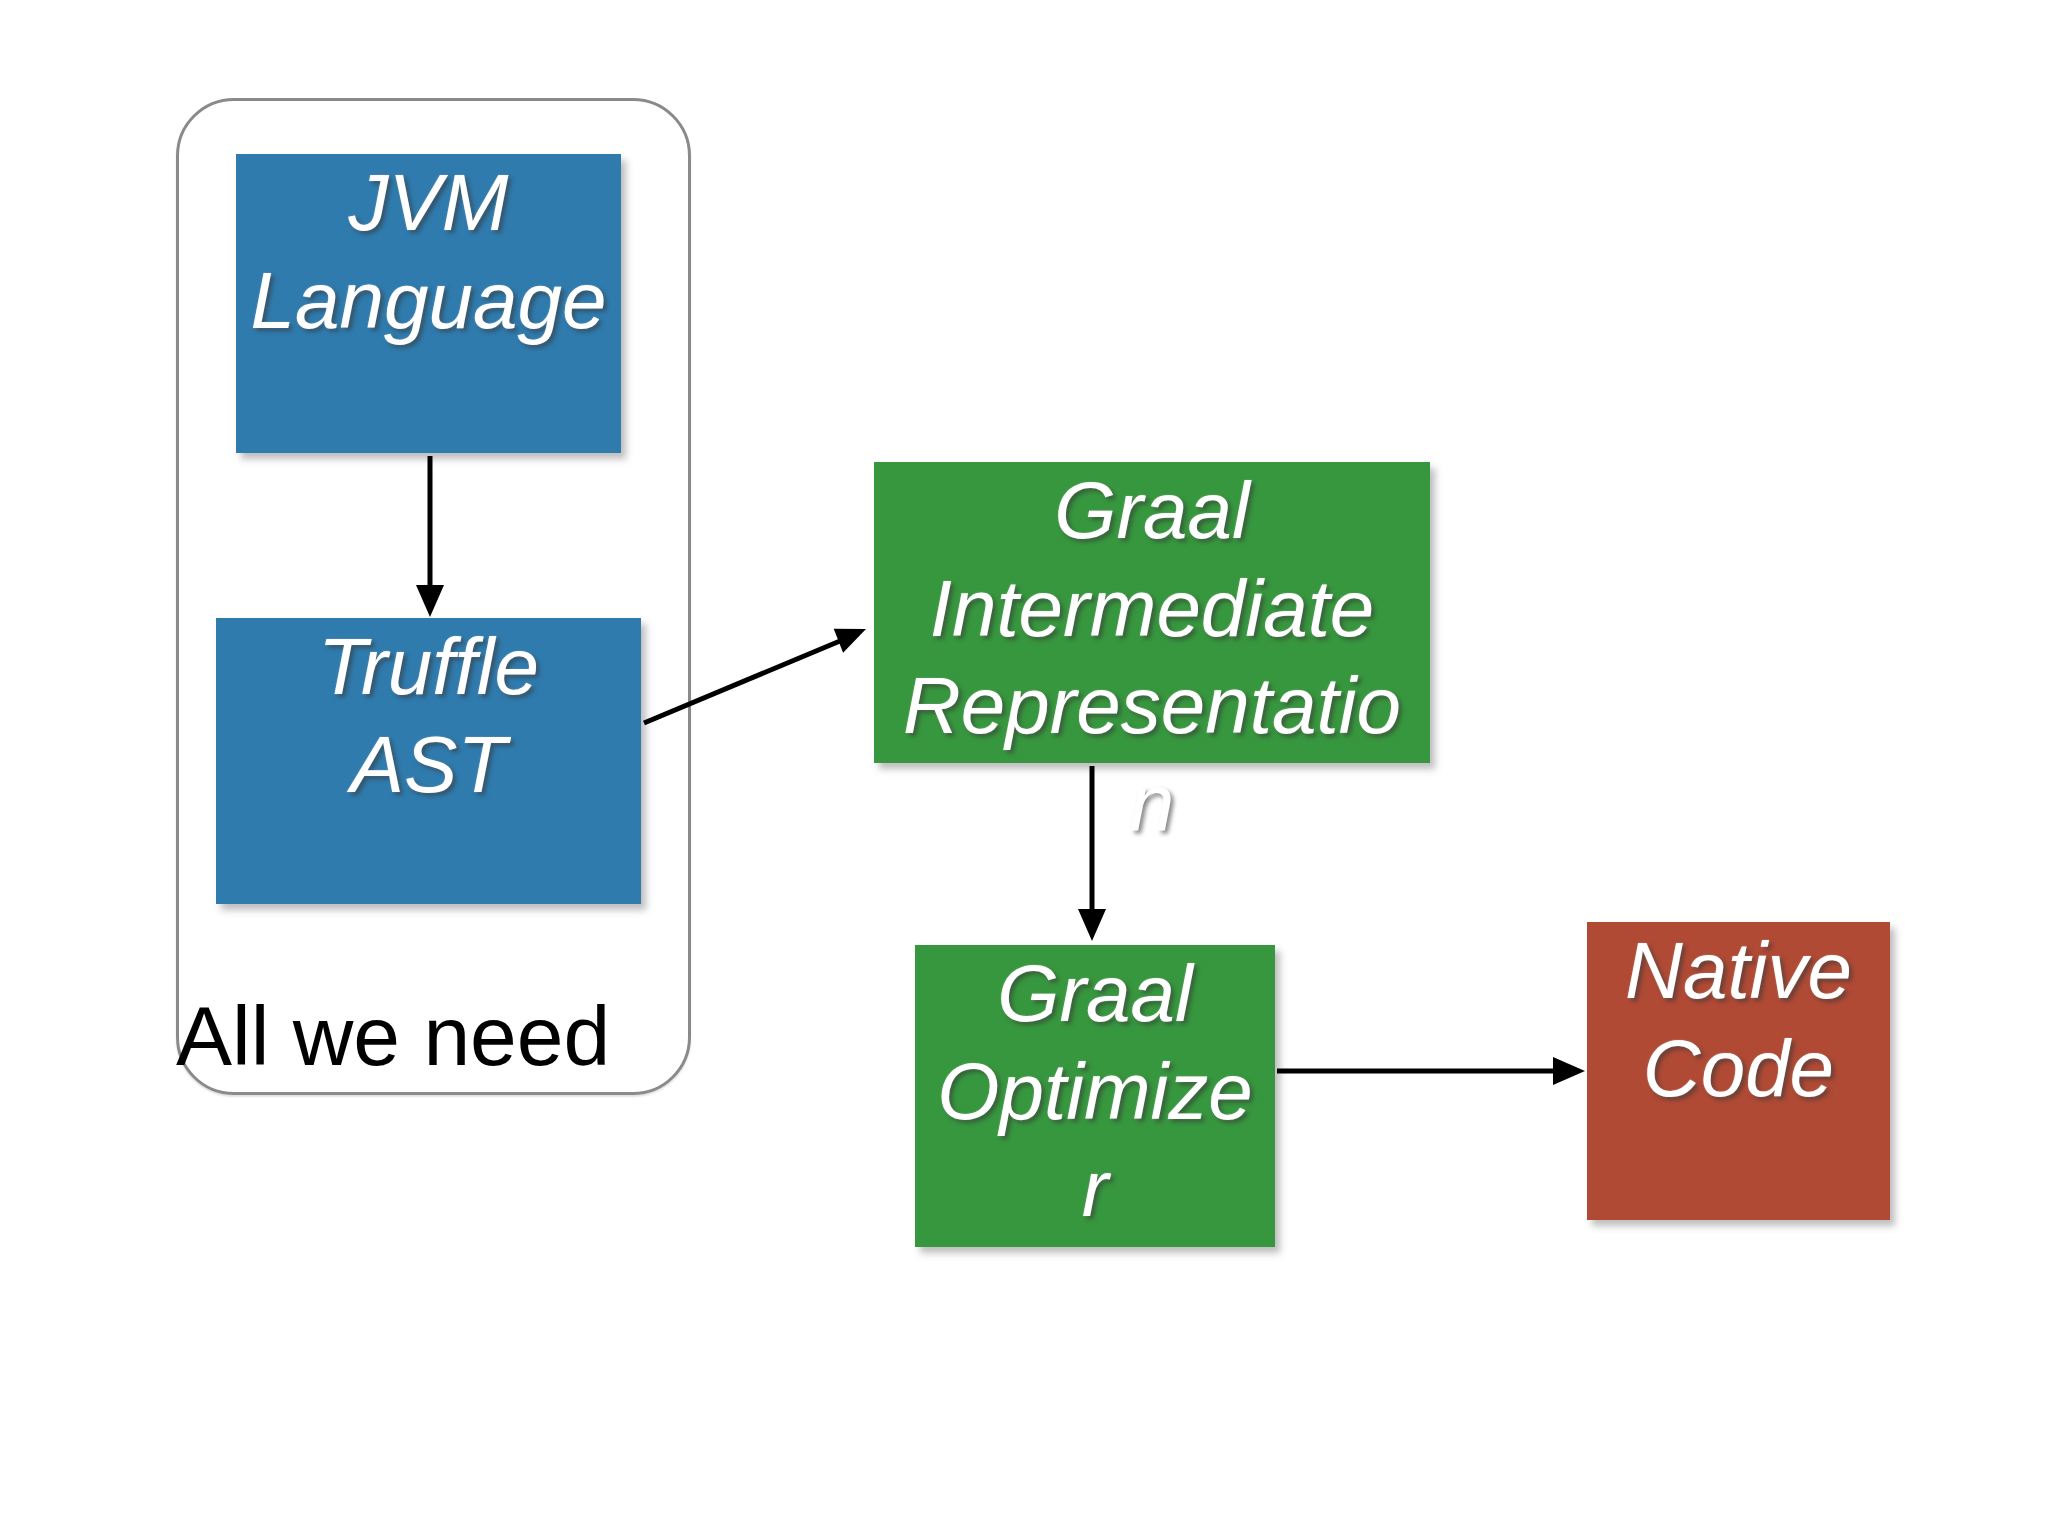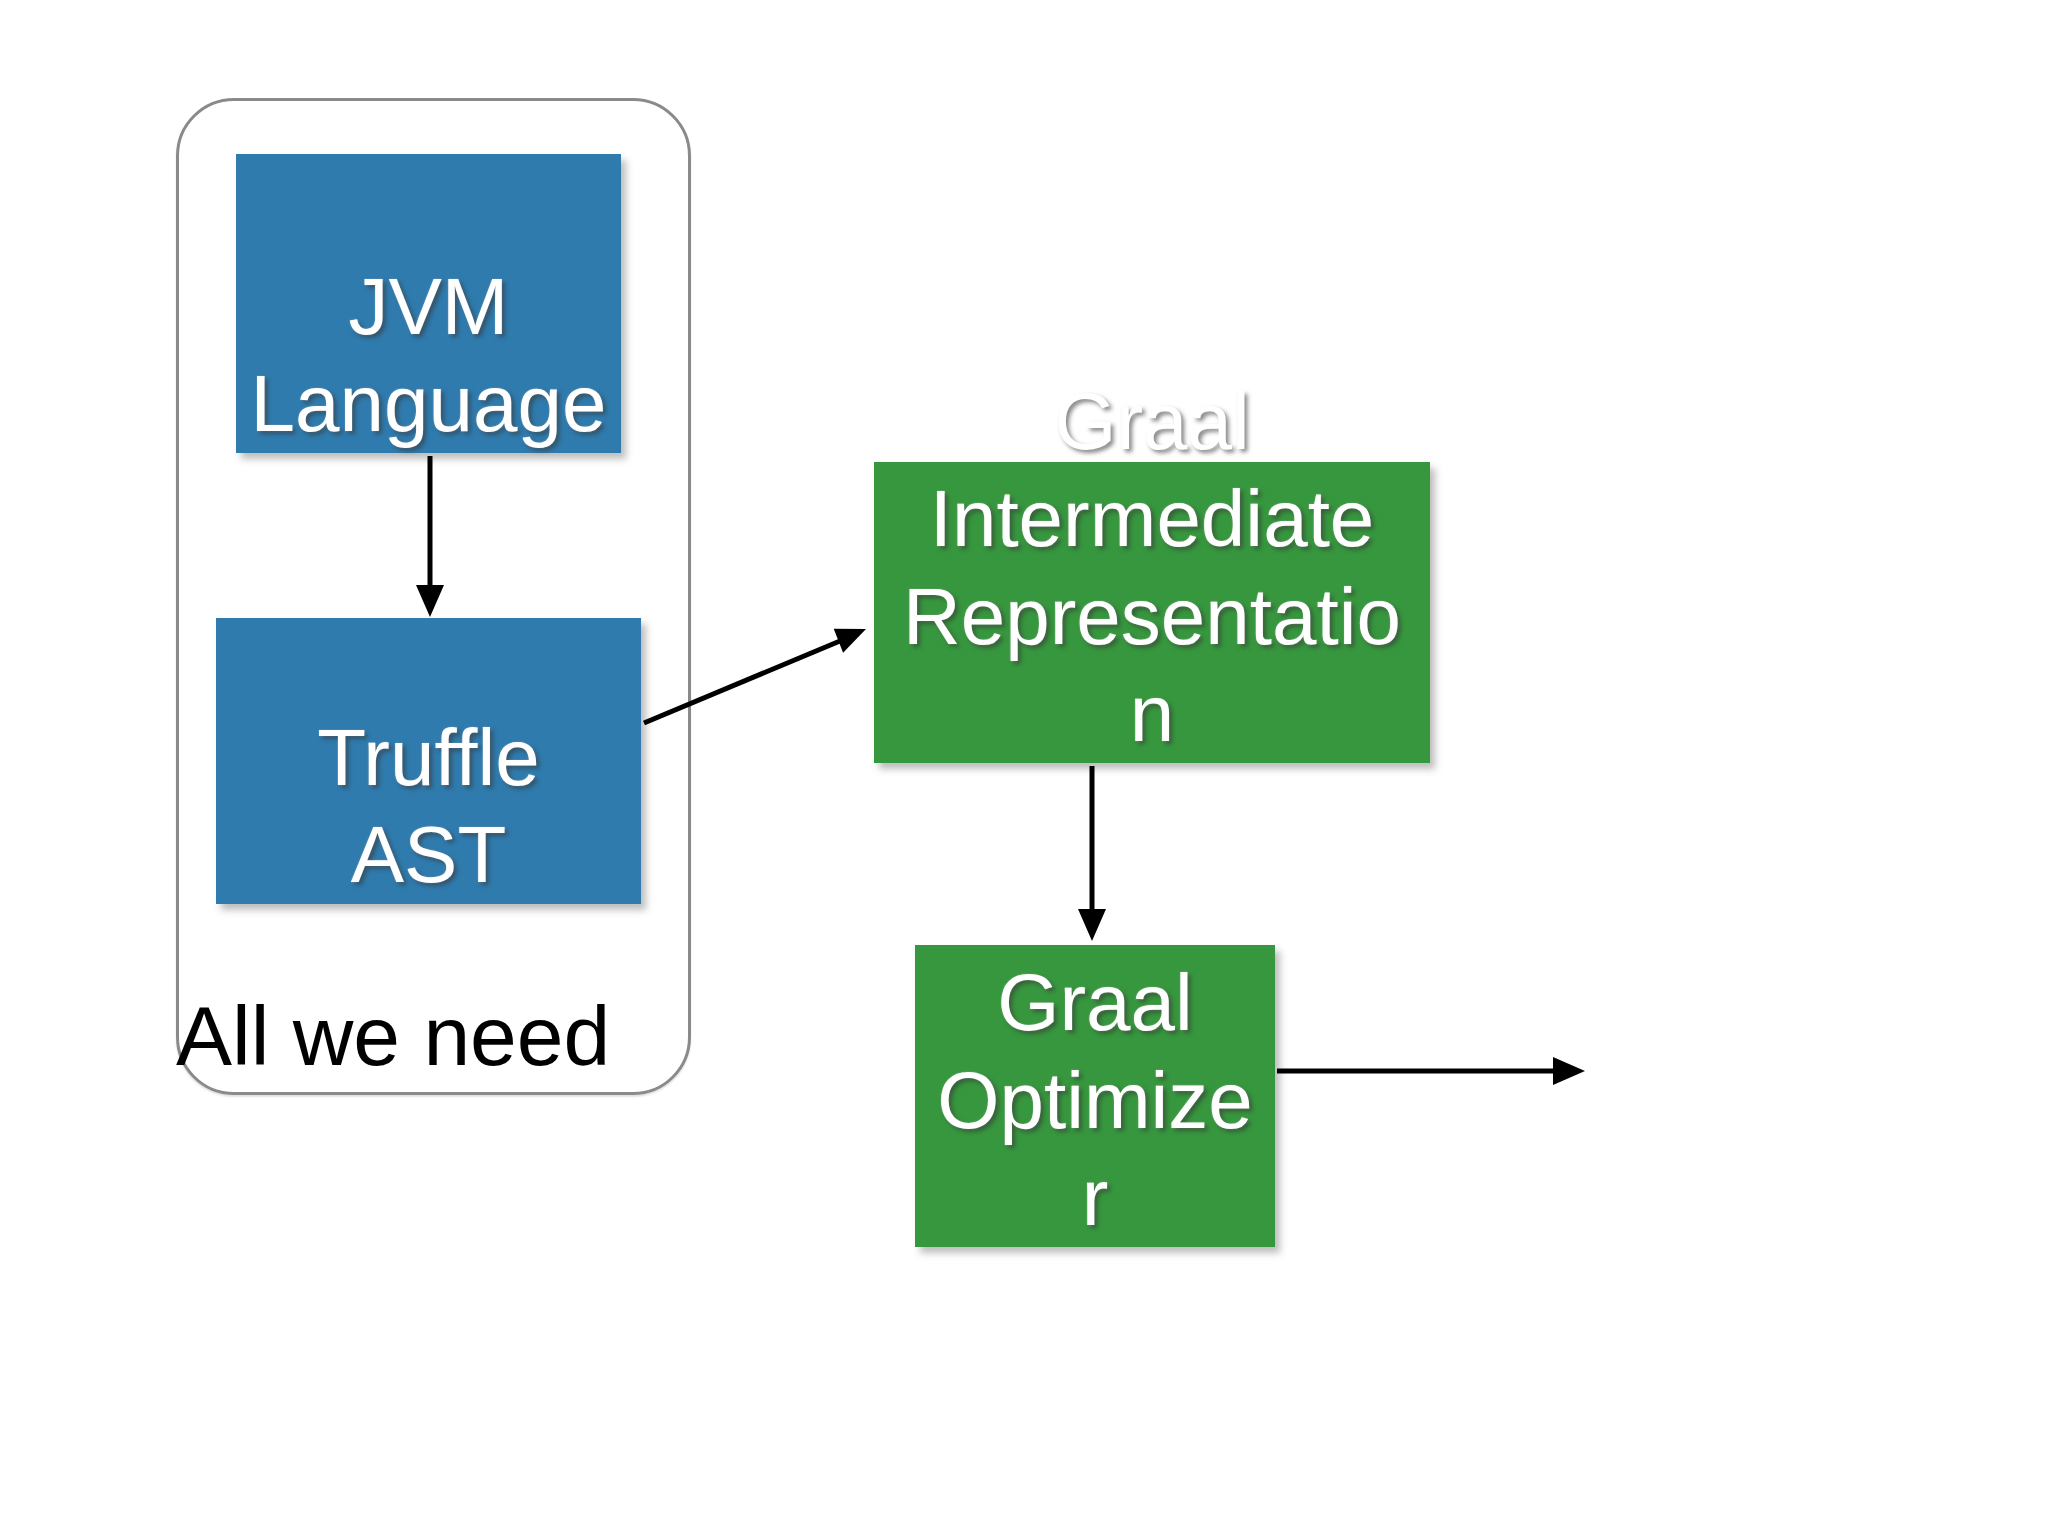--- a/index.html
+++ b/index.html
@@ -34,27 +34,28 @@
     width: 515px;
     text-align: left;
     font-size: 84px;
     line-height: 1.1;
     color: #000000;
   }
   
   .node {
     position: absolute;
     display: flex;
-    align-items: flex-end;
+    align-items: flex-start;
     justify-content: center;
     text-align: center;
     color: #ffffff;
     font-size: 80px;
     line-height: 1.22;
     box-shadow: 5px 6px 7px rgba(110,110,110,0.45);
+    font-style: italic;
   }
   .node .node-label {
     white-space: pre-line;
     text-shadow: 3px 3px 4px rgba(55,55,55,0.60), 0 0 2px rgba(255,255,255,0.35);
   }
   .node-jvm-language   { left: 236px;  top: 154px; width: 385px; height: 299px; background: #2f7bae; }
   .node-truffle-ast    { left: 216px;  top: 618px; width: 425px; height: 286px; background: #2f7bae; }
   .node-graal-ir       { left: 874px;  top: 462px; width: 556px; height: 301px; background: #37973e; }
   .node-graal-optimizer{ left: 915px;  top: 945px; width: 360px; height: 302px; background: #37973e; }
   .node-native-code    { left: 1587px; top: 922px; width: 303px; height: 298px; background: #b04a35; }
@@ -94,20 +95,24 @@
 Representatio
 n</span>
   </div>
 
   <div class="node node-graal-optimizer">
     <span class="node-label">Graal
 Optimize
 r</span>
   </div>
 
+  <div class="node node-native-code">
+    <span class="node-label">Native
+Code</span>
+  </div>
 
   <svg class="arrows-layer" viewBox="0 0 2048 1536" xmlns="http://www.w3.org/2000/svg">
 
     <g>
       <line class="arrow-line" x1="430" y1="456" x2="430" y2="587"></line>
       <polygon class="arrow-head" points="416,585 444,585 430,617"></polygon>
     </g>
 
     <g>
       <line class="arrow-line" x1="644" y1="723" x2="840" y2="641"></line>

